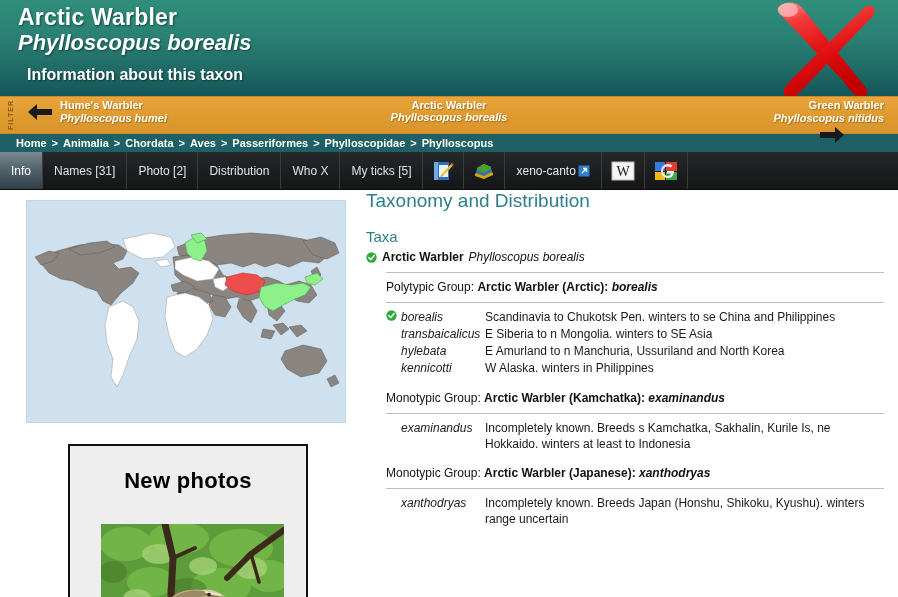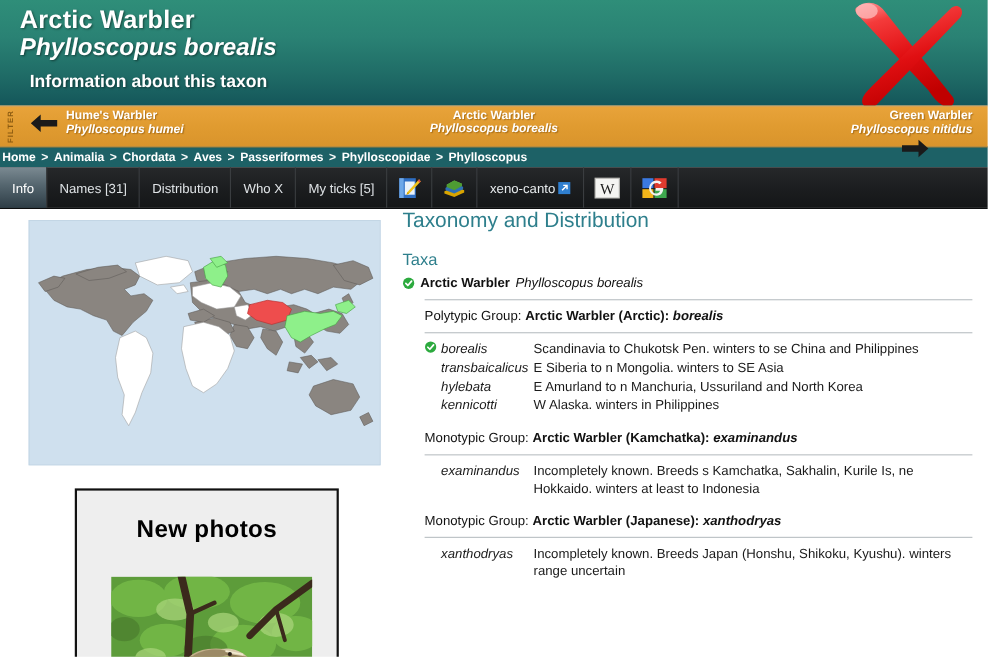--- a/index.html
+++ b/index.html
@@ -60,21 +60,21 @@
   .nav-common { color: #ffffff; font-size: 11px; font-weight: bold; text-shadow: 1px 1px 1px rgba(120,70,0,.5); display:block; }
   .nav-sci { color: #ffffff; font-size: 11px; font-weight: bold; font-style: italic; text-shadow: 1px 1px 1px rgba(120,70,0,.5); display:block; }
   .nav-center {
     position: absolute; left: 0; right: 0; top: 2px;
     text-align: center; pointer-events: none;
   }
 
   
   .crumb-bar {
     height: 19px; background: #1d6166;
-    display: flex; align-items: center; padding-left: 2px;
+    display: flex; align-items: center; padding-left: 16px;
     border-top: 1px solid #c9872a;
   }
   .crumb { color: #ffffff; font-size: 11px; font-weight: bold; white-space: nowrap; }
   .crumb-sep { color: #ffffff; font-size: 11px; font-weight: bold; margin: 0 5px; }
 
   
   .tab-bar {
     height: 38px;
     background: linear-gradient(to bottom, #26282a 0%, #1b1d1f 55%, #141617 100%);
     display: flex; align-items: stretch;
@@ -210,20 +210,21 @@
     <span class="crumb">Passeriformes</span>
     <span class="crumb-sep">&gt;</span>
     <span class="crumb">Phylloscopidae</span>
     <span class="crumb-sep">&gt;</span>
     <span class="crumb">Phylloscopus</span>
   </div>
 
   <div class="tab-bar">
     <div class="tab active">Info</div>
     <div class="tab">Names [31]</div>
+    <div class="tab">Photo [2]</div>
     <div class="tab">Distribution</div>
     <div class="tab">Who X</div>
     <div class="tab">My ticks [5]</div>
 
     <div class="tab icon-tab">
       <svg width="22" height="22" viewBox="0 0 22 22">
         <rect x="2" y="2" width="15" height="18" fill="#2f6fc4"></rect>
         <rect x="2" y="2" width="4" height="18" fill="#6ea8e8"></rect>
         <rect x="7" y="5" width="9" height="12" fill="#eaf2fb"></rect>
         <path d="M20 3 L21.5 5 L11 16 L8.5 17 L9.5 14.5 Z" fill="#f2c21a"></path>

